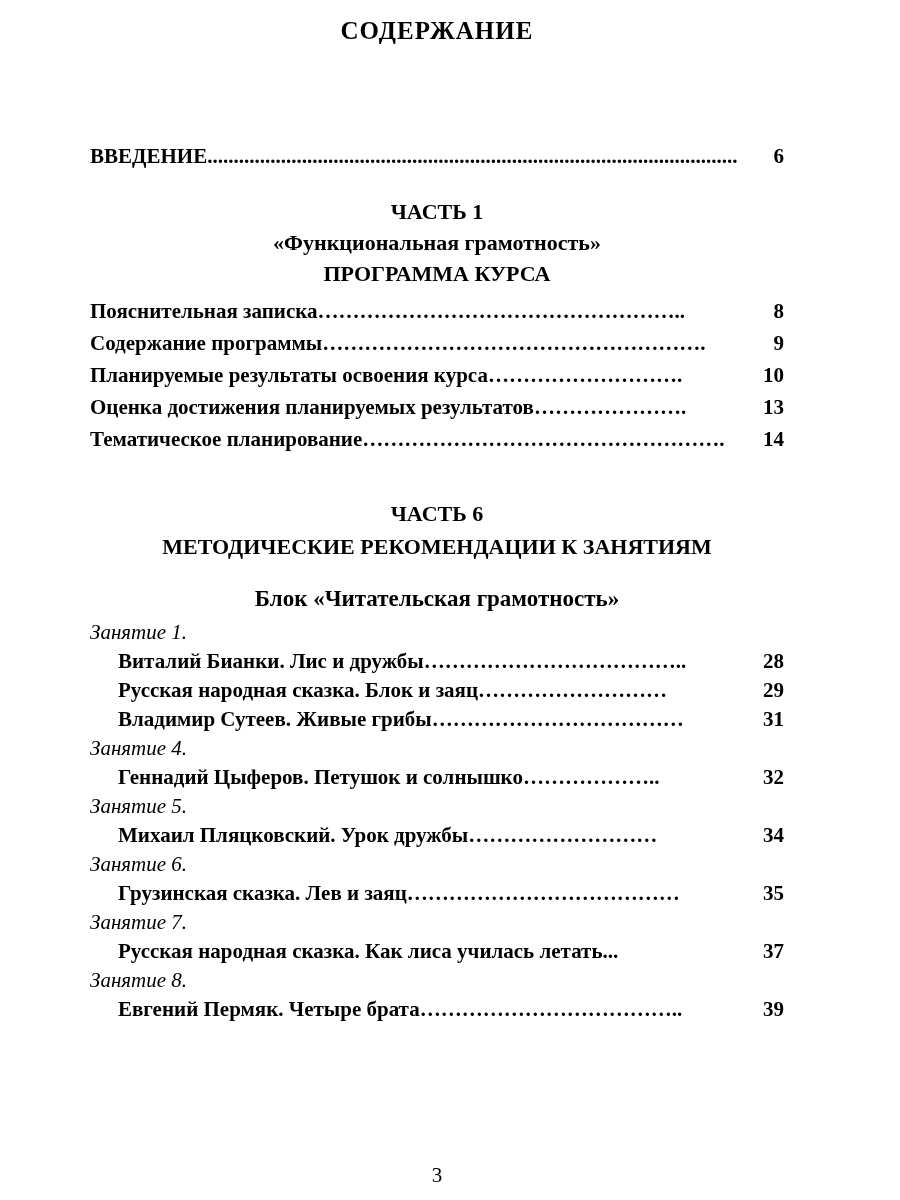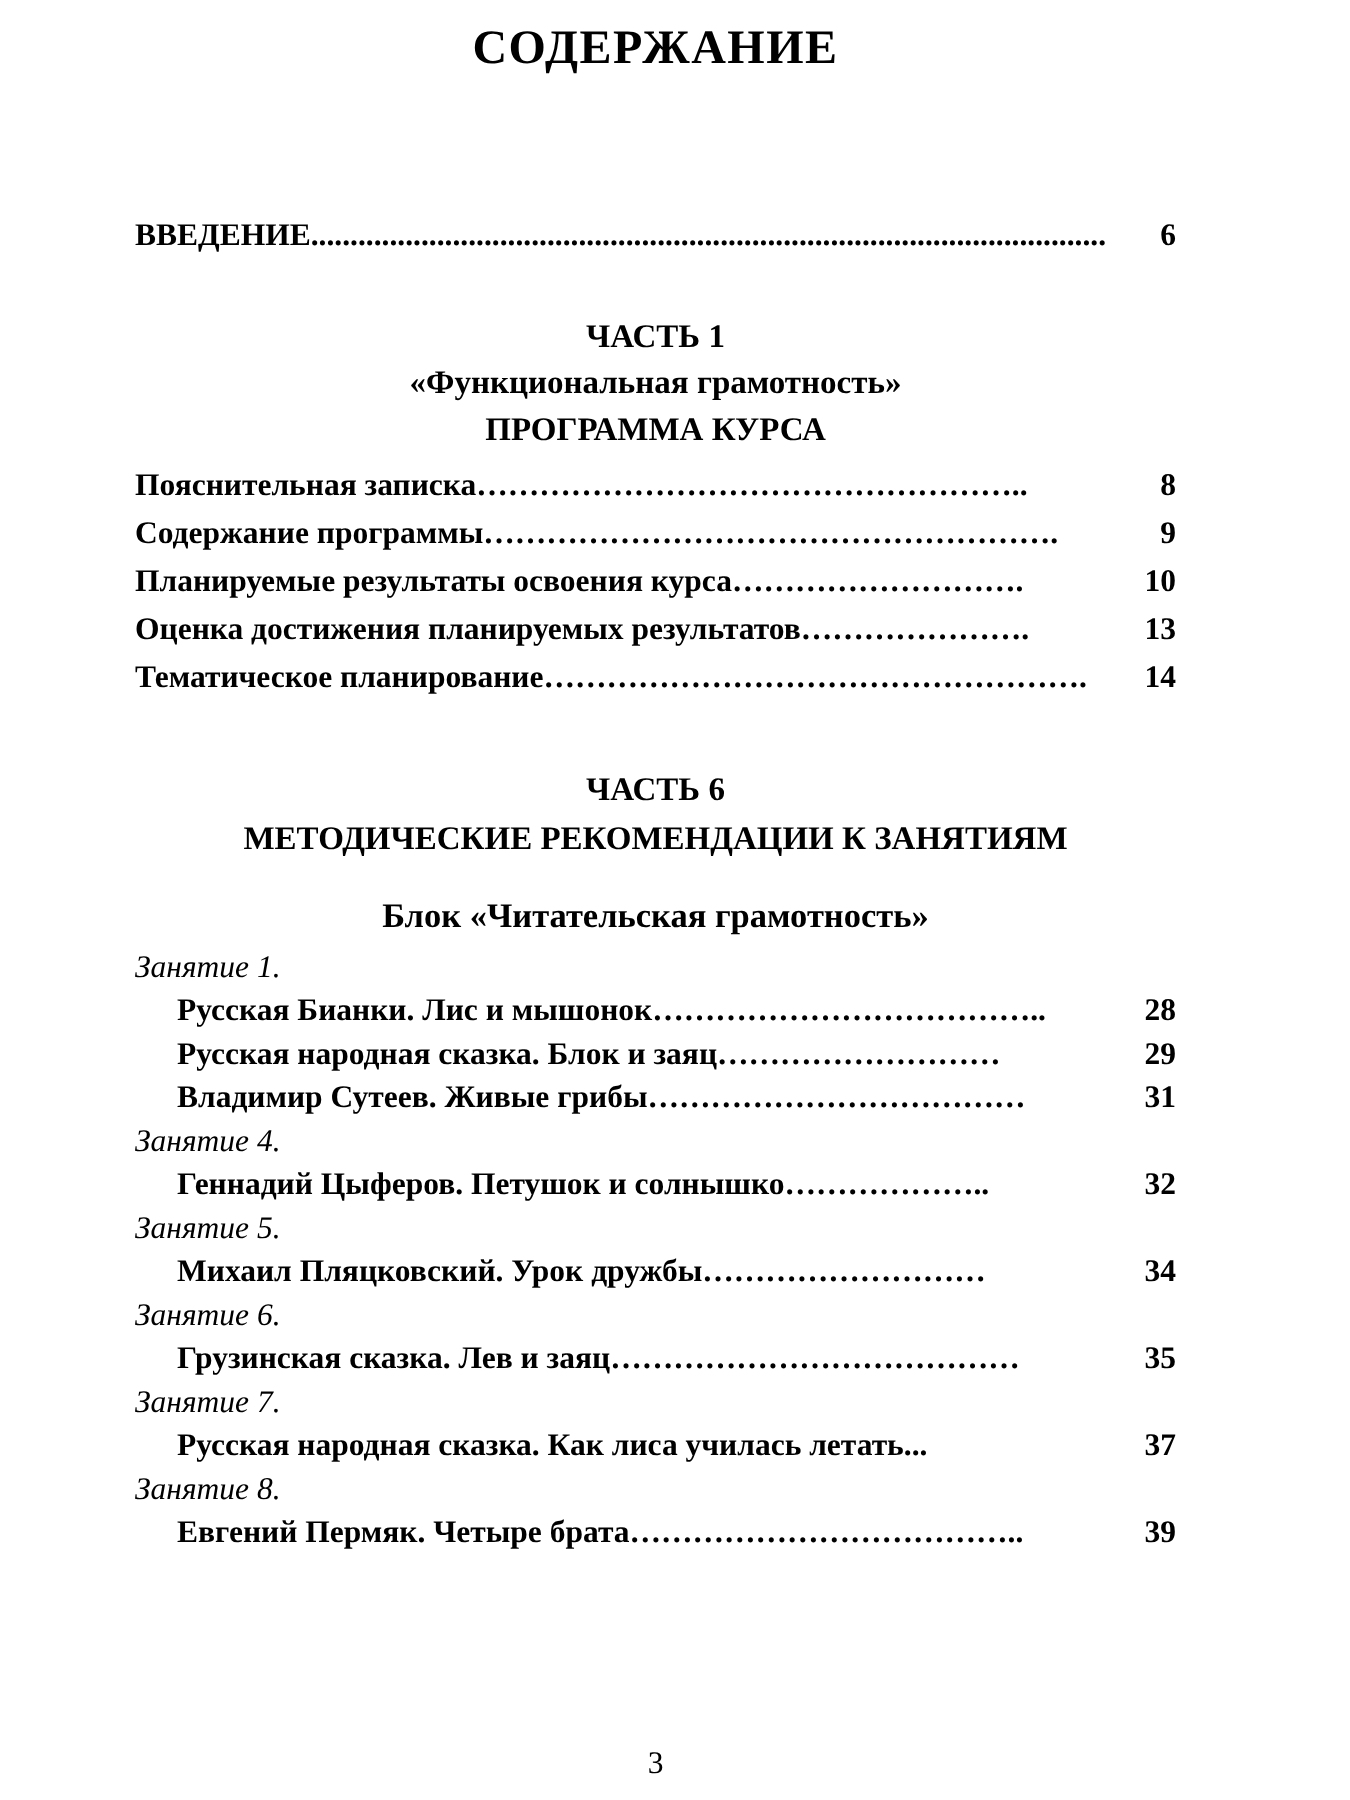--- a/index.html
+++ b/index.html
@@ -10,37 +10,37 @@
     font-family: "Liberation Serif", serif;
   }
   .page {
     position: relative;
     width: 900px; height: 1200px;
     padding: 16px 116px 0 90px;
     overflow: hidden;
   }
   .doc-title {
     margin: 0;
-    font-size: 32px; font-weight: bold;
+    font-size: 25px; font-weight: bold;
     text-align: center; letter-spacing: 1px;
     line-height: 30px;
   }
   .toc-row {
     display: flex; align-items: baseline;
     font-size: 21px; line-height: 32px;
   }
   .toc-text {
     flex: 1 1 auto; overflow: hidden;
     white-space: nowrap; font-weight: bold;
     min-width: 0;
   }
   .pg { flex: 0 0 46px; text-align: right; font-weight: bold; font-size: 21px; }
   .intro { margin-top: 94px; }
   .part-heading {
-    margin-top: 36px; text-align: center;
+    margin-top: 24px; text-align: center;
     font-weight: bold; font-size: 22px; line-height: 31px;
   }
   .toc-list { margin-top: 6px; }
   .part-heading.part2 { margin-top: 42px; line-height: 33px; }
   .block-heading {
     margin-top: 21px; text-align: center;
     font-weight: bold; font-size: 23px; line-height: 30px;
   }
   .sessions { margin-top: 4px; }
   .session-label {
@@ -98,21 +98,21 @@
     <div>ЧАСТЬ 6</div>
     <div>МЕТОДИЧЕСКИЕ РЕКОМЕНДАЦИИ К ЗАНЯТИЯМ</div>
   </div>
 
   <div class="block-heading">Блок «Читательская грамотность»</div>
 
   <div class="sessions">
 
     <div class="session-label">Занятие 1.</div>
     <div class="toc-row">
-      <span class="toc-text indent"><span>Русская Бианки. Лис и мышонок</span><span>………………………………..</span></span>
+      <span class="toc-text indent"><span>Виталий Бианки. Лис и дружбы</span><span>………………………………..</span></span>
       <span class="pg">28</span>
     </div>
 
     <div class="toc-row">
       <span class="toc-text indent"><span>Русская народная сказка. Блок и заяц</span><span>………………………</span></span>
       <span class="pg">29</span>
     </div>
 
     <div class="toc-row">
       <span class="toc-text indent"><span>Владимир Сутеев. Живые грибы</span><span>………………………………</span></span>

